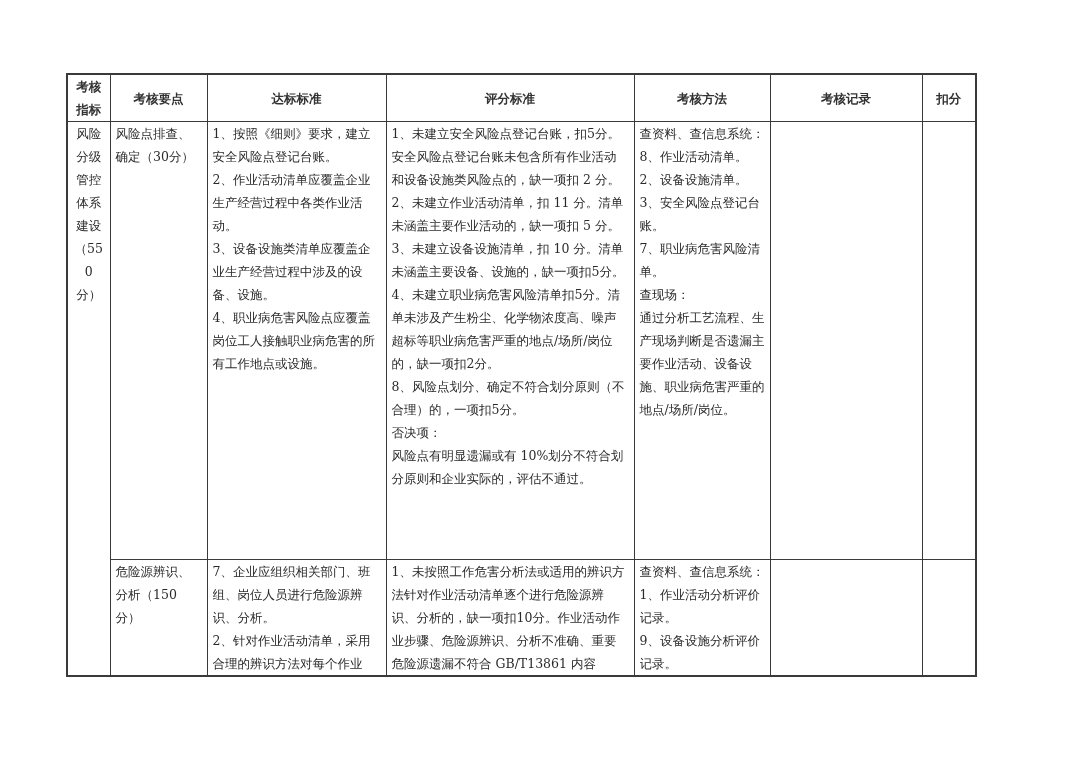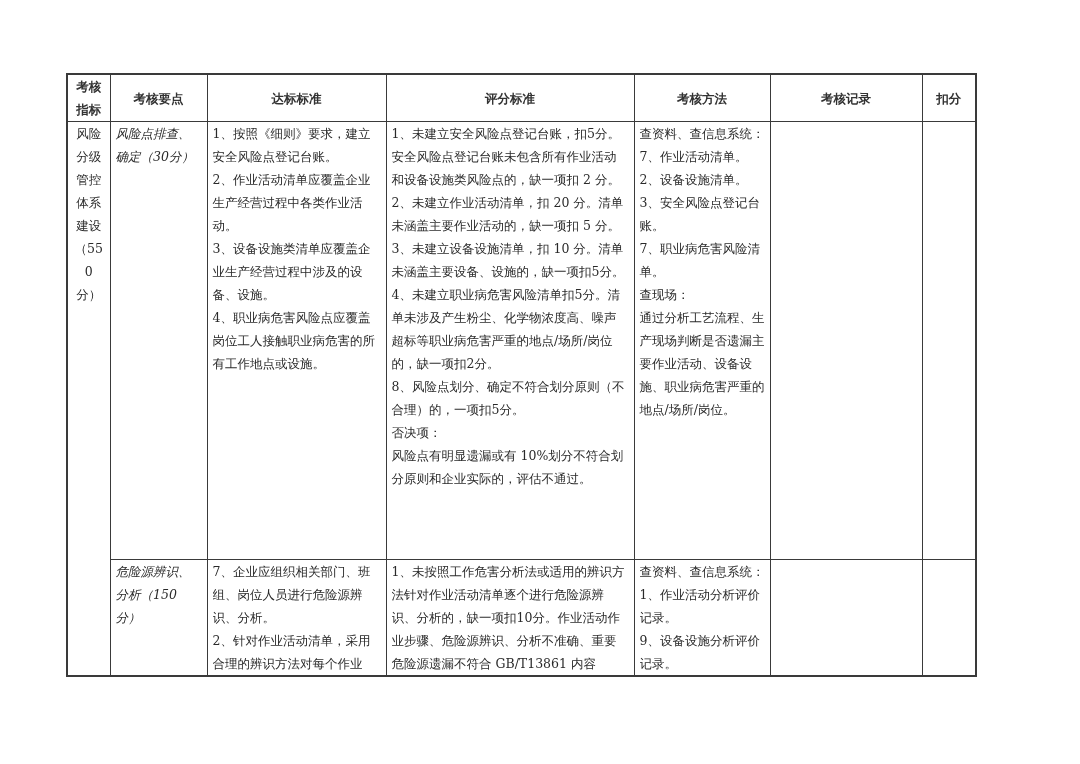--- a/index.html
+++ b/index.html
@@ -17,21 +17,21 @@
     font-size: 12.5px;
     line-height: 23px;
     padding: 0 5px;
     font-weight: normal;
     word-break: break-all;
   }
   table.assess { border: 2px solid #3a3a3a; }
   th { text-align: center; vertical-align: middle !important; font-weight: bold !important; color:#333; }
   tr.head th { height: 46px; }
   td.indicator { text-align: center; vertical-align: middle; font-weight: bold; padding: 0 3px; }
-  td.point { vertical-align: middle; padding-left: 8px; font-style: italic; }
+  td.point { vertical-align: middle; padding-left: 8px; }
   td.std-mid { vertical-align: middle; }
   .bold-line { font-weight: normal; }
   .line { display: block; }
   tr.r1 td { height: 437px; }
   tr.r2 td { height: 115px; }
   .clip { overflow: hidden; height: 115px; }
 </style>
 </head>
 <body>
 
@@ -71,30 +71,30 @@
     </td>
     <td class="point">风险点排查、确定（30分）</td>
     <td class="std-mid">
       <span class="line">1、按照《细则》要求，建立安全风险点登记台账。</span>
       <span class="line">2、作业活动清单应覆盖企业生产经营过程中各类作业活动。</span>
       <span class="line">3、设备设施类清单应覆盖企业生产经营过程中涉及的设备、设施。</span>
       <span class="line">4、职业病危害风险点应覆盖岗位工人接触职业病危害的所有工作地点或设施。</span>
     </td>
     <td>
       <span class="line">1、未建立安全风险点登记台账，扣5分。安全风险点登记台账未包含所有作业活动和设备设施类风险点的，缺一项扣 2 分。</span>
-      <span class="line">2、未建立作业活动清单，扣 20 分。清单未涵盖主要作业活动的，缺一项扣 5 分。</span>
+      <span class="line">2、未建立作业活动清单，扣 11 分。清单未涵盖主要作业活动的，缺一项扣 5 分。</span>
       <span class="line">3、未建立设备设施清单，扣 10 分。清单未涵盖主要设备、设施的，缺一项扣5分。</span>
       <span class="line">4、未建立职业病危害风险清单扣5分。清单未涉及产生粉尘、化学物浓度高、噪声超标等职业病危害严重的地点/场所/岗位的，缺一项扣2分。</span>
       <span class="line">8、风险点划分、确定不符合划分原则（不合理）的，一项扣5分。</span>
       <span class="line bold-line">否决项：</span>
       <span class="line">风险点有明显遗漏或有 10%划分不符合划分原则和企业实际的，评估不通过。</span>
     </td>
     <td>
       <span class="line bold-line">查资料、查信息系统：</span>
-      <span class="line">7、作业活动清单。</span>
+      <span class="line">8、作业活动清单。</span>
       <span class="line">2、设备设施清单。</span>
       <span class="line">3、安全风险点登记台账。</span>
       <span class="line">7、职业病危害风险清单。</span>
       <span class="line bold-line">查现场：</span>
       <span class="line">通过分析工艺流程、生产现场判断是否遗漏主要作业活动、设备设施、职业病危害严重的地点/场所/岗位。</span>
     </td>
     <td></td>
     <td></td>
   </tr>
 

